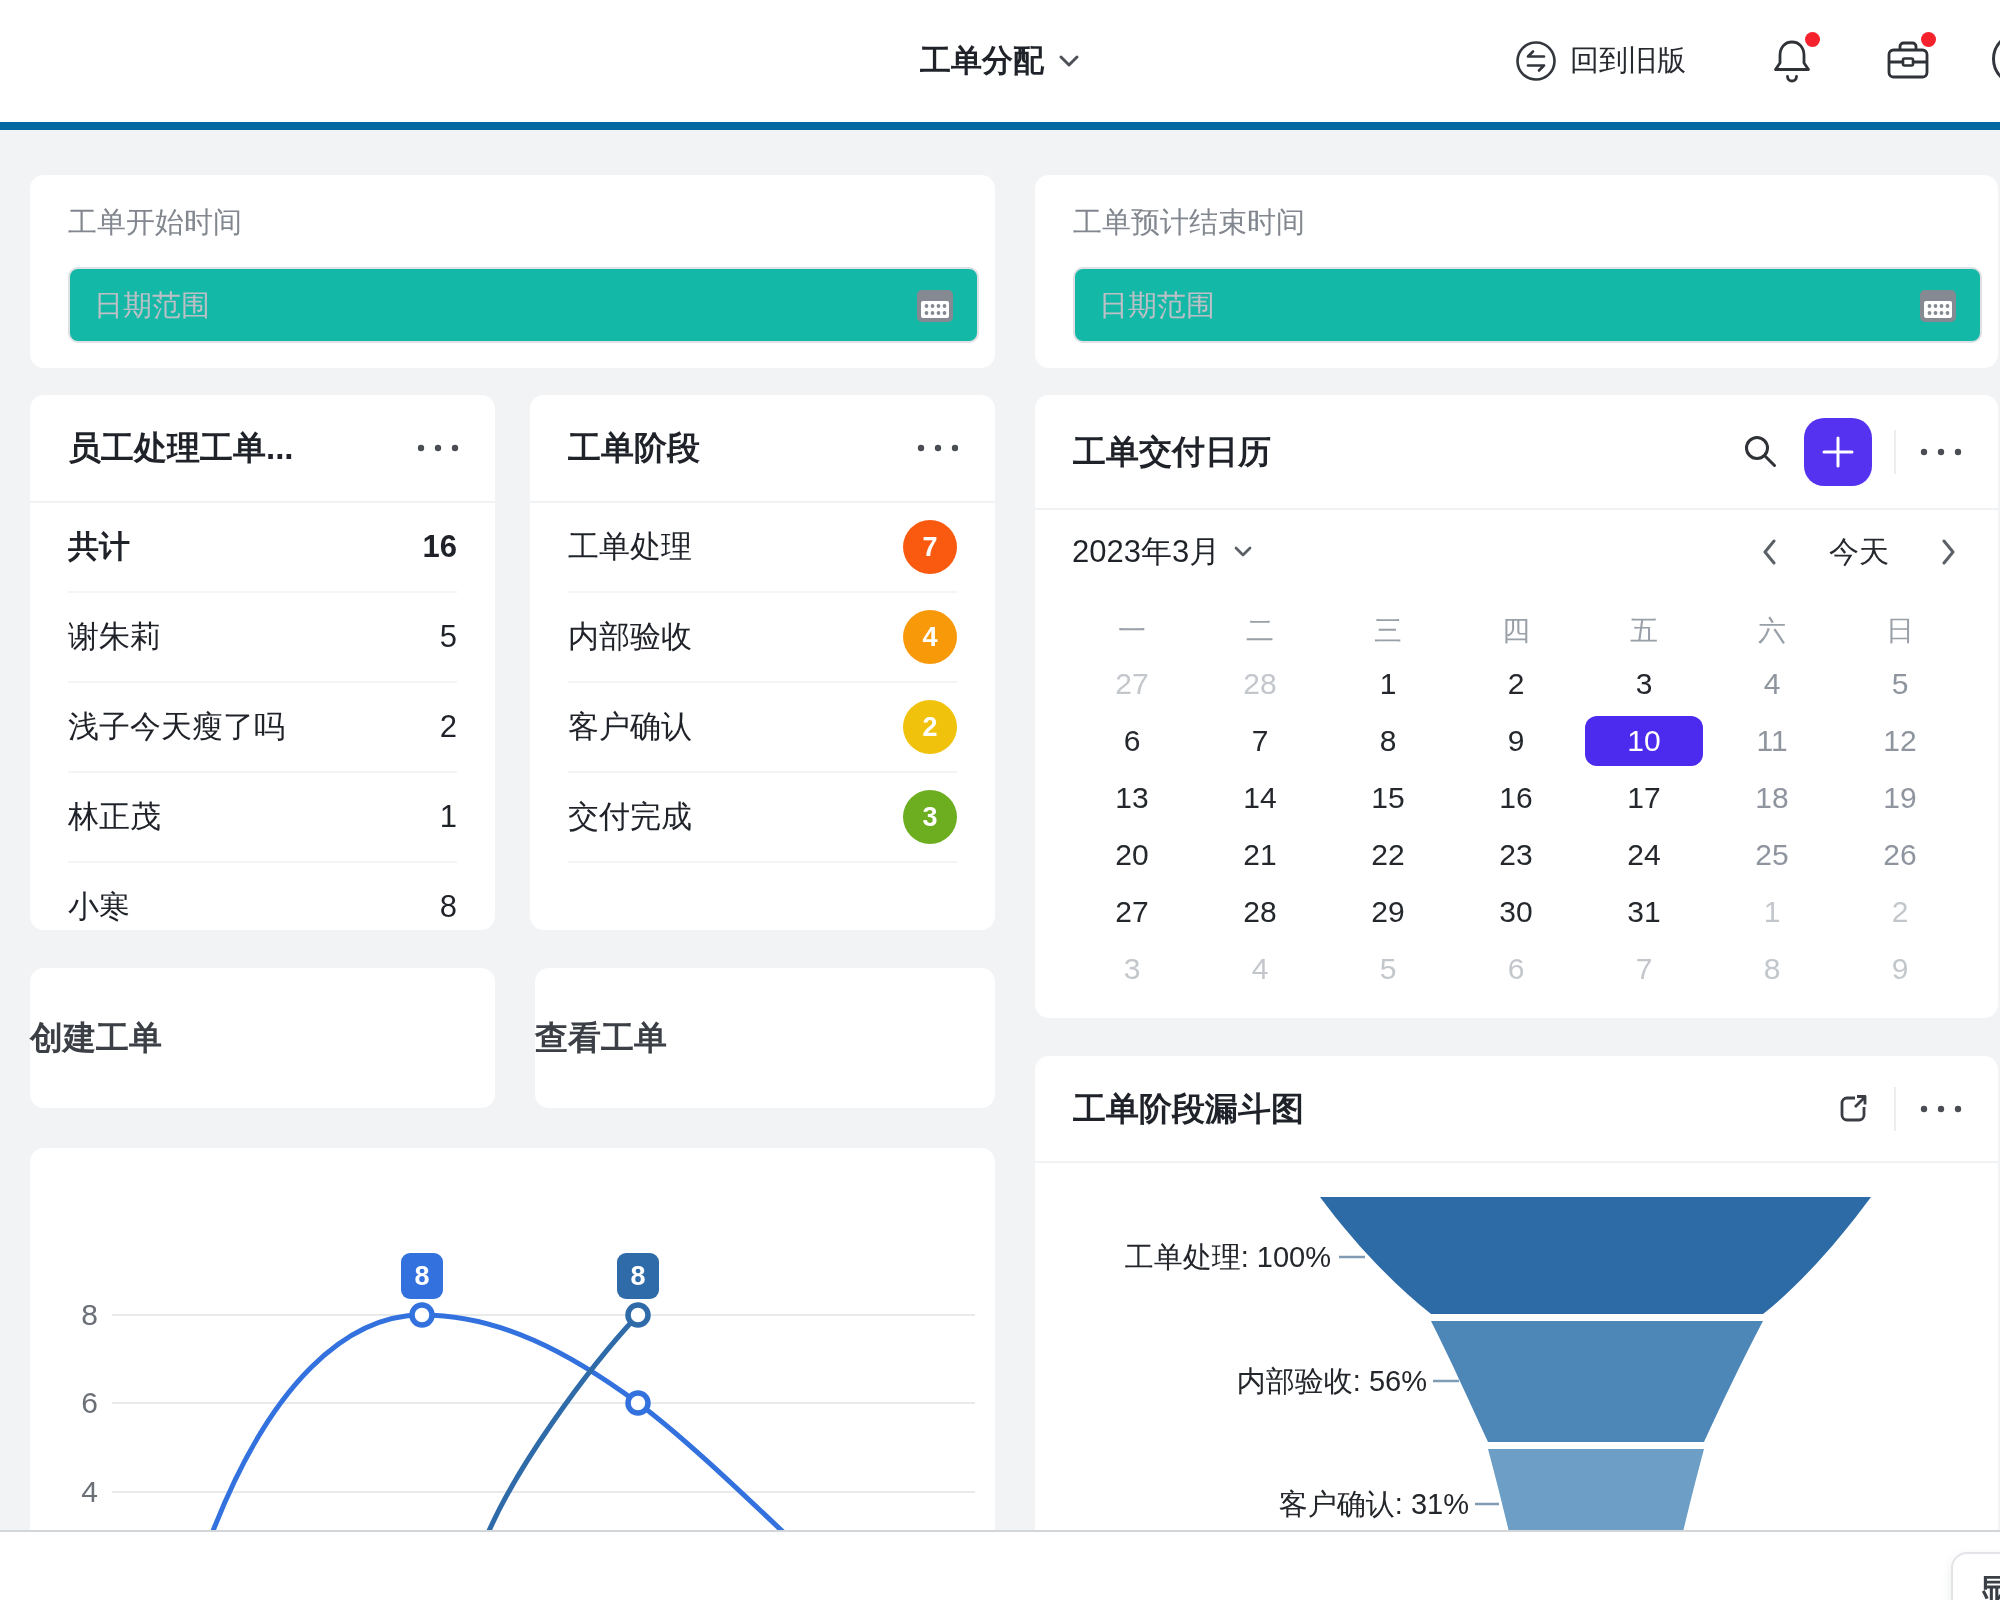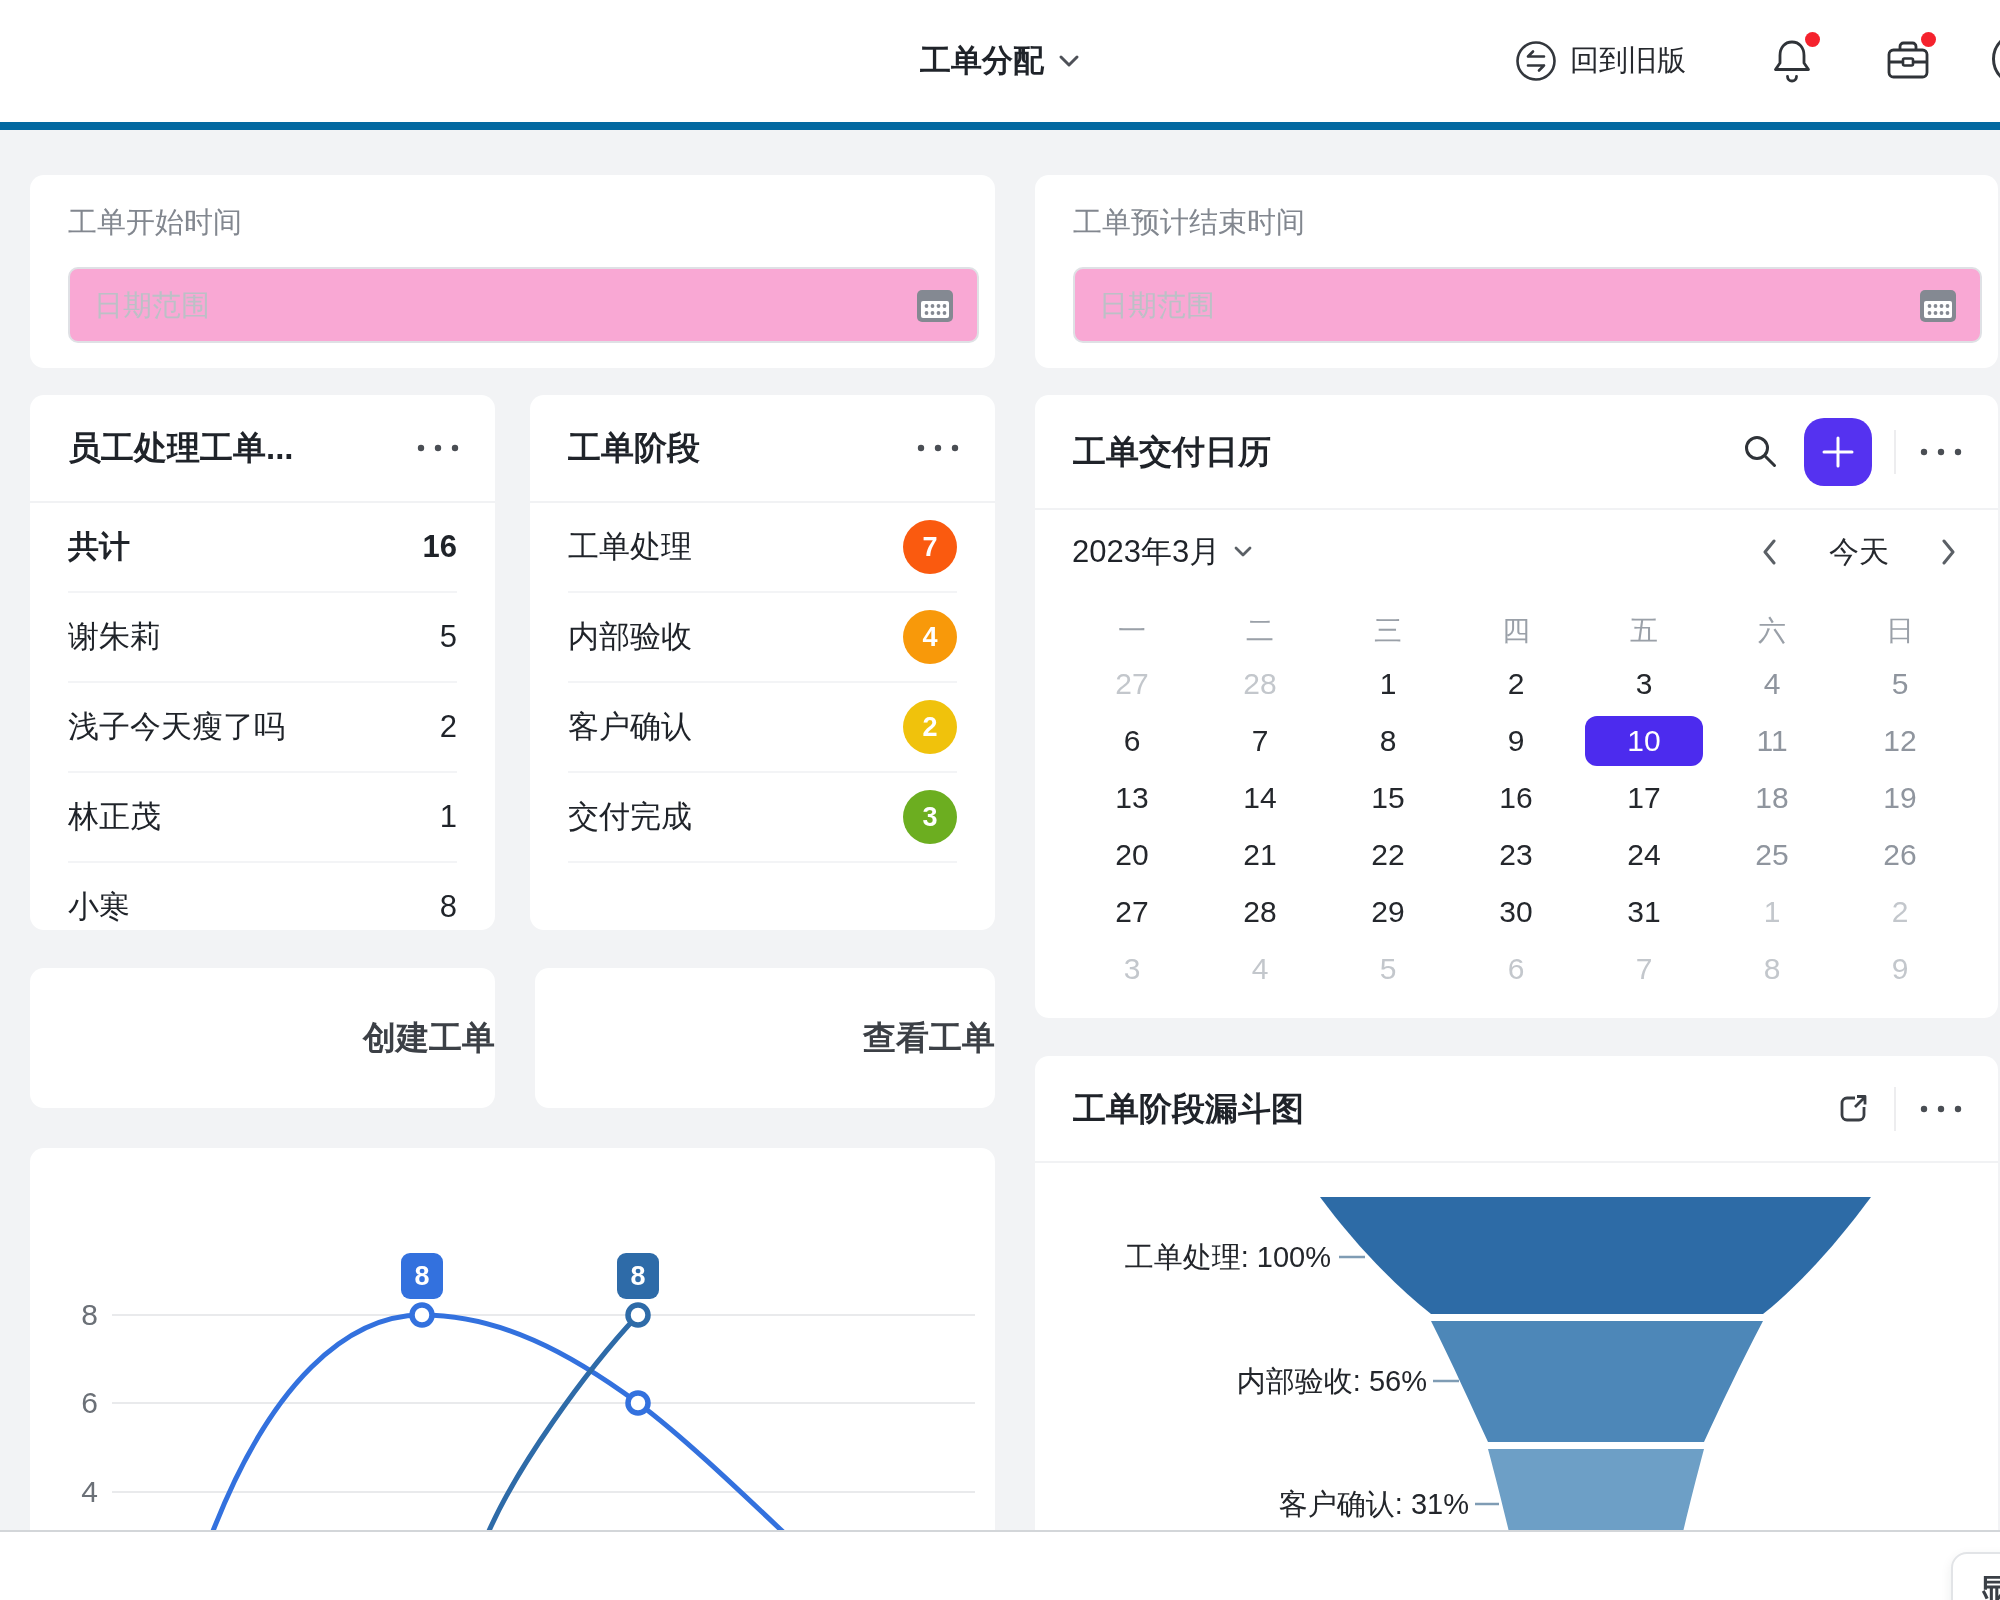--- a/index.html
+++ b/index.html
@@ -18,21 +18,21 @@
   .red-dot{position:absolute;top:-2px;right:-4px;width:15px;height:15px;border-radius:50%;background:#f5222d;}
   .avatar-partial{position:absolute;left:1992px;top:32px;width:48px;height:48px;border:3px solid #33373d;border-radius:50%;background:#fff;}
   .card{position:absolute;background:#fff;border-radius:14px;overflow:hidden;}
   .card-head{position:relative;border-bottom:2px solid #f1f2f4;}
   .card-title{position:absolute;left:38px;top:50%;transform:translateY(-50%);font-size:33px;font-weight:700;color:#1f2329;white-space:nowrap;}
   .head-tools{position:absolute;right:34px;top:50%;transform:translateY(-50%);display:flex;align-items:center;gap:22px;}
   .vdiv{width:2px;height:44px;background:#ededef;}
   .tool{cursor:pointer;display:flex;align-items:center;justify-content:center;}
   
   .f-label{position:absolute;left:38px;top:28px;font-size:29px;color:#82878f;}
-  .f-input{position:absolute;left:38px;top:92px;height:72px;border:2px solid #dfe1e5;border-radius:10px;background:#f9a8d4;display:flex;align-items:center;}
+  .f-input{position:absolute;left:38px;top:92px;height:72px;border:2px solid #dfe1e5;border-radius:10px;background:#14b8a6;display:flex;align-items:center;}
   .f-input input{border:none;outline:none;flex:1;font-size:29px;padding:0 24px;color:#1f2329;background:transparent;font-family:inherit;}
   .f-input input::placeholder{color:#bcc0c6;}
   .f-input .cal-ico{margin-right:20px;display:flex;}
   
   .list-rows{padding:0 38px 0 38px;}
   .list-row{height:88px;display:flex;align-items:center;justify-content:space-between;border-bottom:2px solid #f3f4f6;font-size:31px;color:#1f2329;}
   .list-row.bold .row-label,.list-row.bold .row-value{font-weight:700;}
   .row-value{color:#1f2329;}
   .badge{min-width:54px;height:54px;border-radius:50%;color:#fff;font-size:27px;font-weight:700;display:flex;align-items:center;justify-content:center;}
   
@@ -44,21 +44,21 @@
   .cal-weekdays{display:grid;grid-template-columns:repeat(7,1fr);height:44px;}
   .cal-weekdays span{display:flex;align-items:center;justify-content:center;font-size:28px;color:#9aa0a8;}
   .cal-days{display:grid;grid-template-columns:repeat(7,1fr);grid-auto-rows:57px;margin-top:2px;}
   .cal-cell{display:flex;align-items:center;justify-content:center;font-size:30px;cursor:pointer;}
   .cal-cell.wd{color:#24272c;}
   .cal-cell.we{color:#8f959e;}
   .cal-cell.out{color:#c3c7cc;}
   .pill{width:118px;height:50px;border-radius:12px;background:#4c2bee;color:#fff;display:flex;align-items:center;justify-content:center;font-size:30px;}
   .plus-btn{width:68px;height:68px;border-radius:20px;background:#5532f0;display:flex;align-items:center;justify-content:center;cursor:pointer;}
   
-  .action-card{position:absolute;background:#fff;border-radius:14px;display:flex;align-items:center;justify-content:flex-end;font-size:33px;font-weight:700;color:#3c4046;cursor:pointer;}
+  .action-card{position:absolute;background:#fff;border-radius:14px;display:flex;align-items:center;justify-content:flex-start;font-size:33px;font-weight:700;color:#3c4046;cursor:pointer;}
   
   .chart-body{position:absolute;left:0;}
   .ylabel{position:absolute;width:44px;text-align:right;font-size:30px;color:#6b7077;height:36px;line-height:36px;}
   .pt-badge{position:absolute;top:5px;width:42px;height:46px;border-radius:9px;color:#fff;font-size:27px;font-weight:700;display:flex;align-items:center;justify-content:center;}
   .fun-label{position:absolute;text-align:right;font-size:29px;color:#23262b;height:36px;line-height:36px;white-space:nowrap;}
   
   .bottom-bar{position:absolute;left:0;top:1530px;width:2000px;height:70px;background:#fff;border-top:2px solid #d3d6d9;z-index:6;}
   .corner-btn{position:absolute;left:1951px;top:1552px;width:150px;height:72px;background:#fff;border:2px solid #e2e4e7;border-radius:16px;box-shadow:0 4px 12px rgba(31,35,41,.08);z-index:7;display:flex;align-items:center;padding-left:26px;font-size:30px;font-weight:700;color:#3a3f46;cursor:pointer;}
   svg{display:block;}
 </style>

